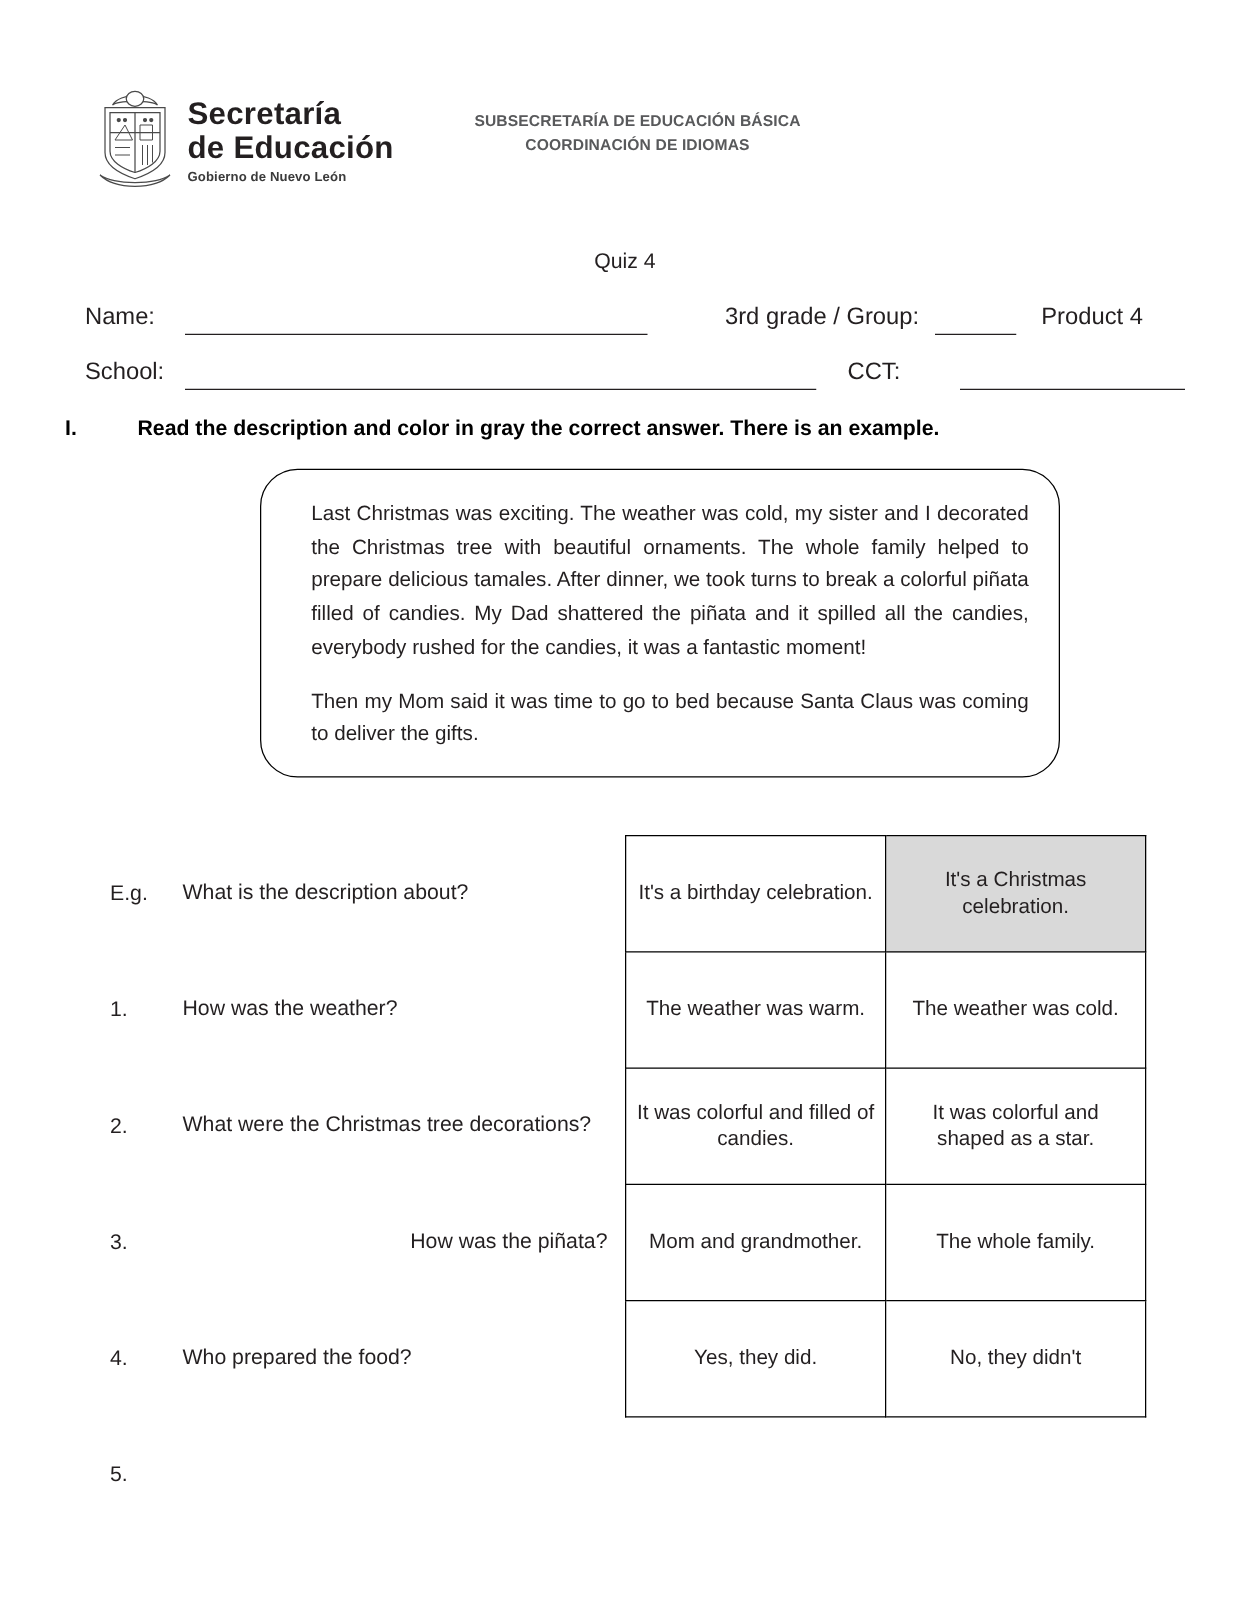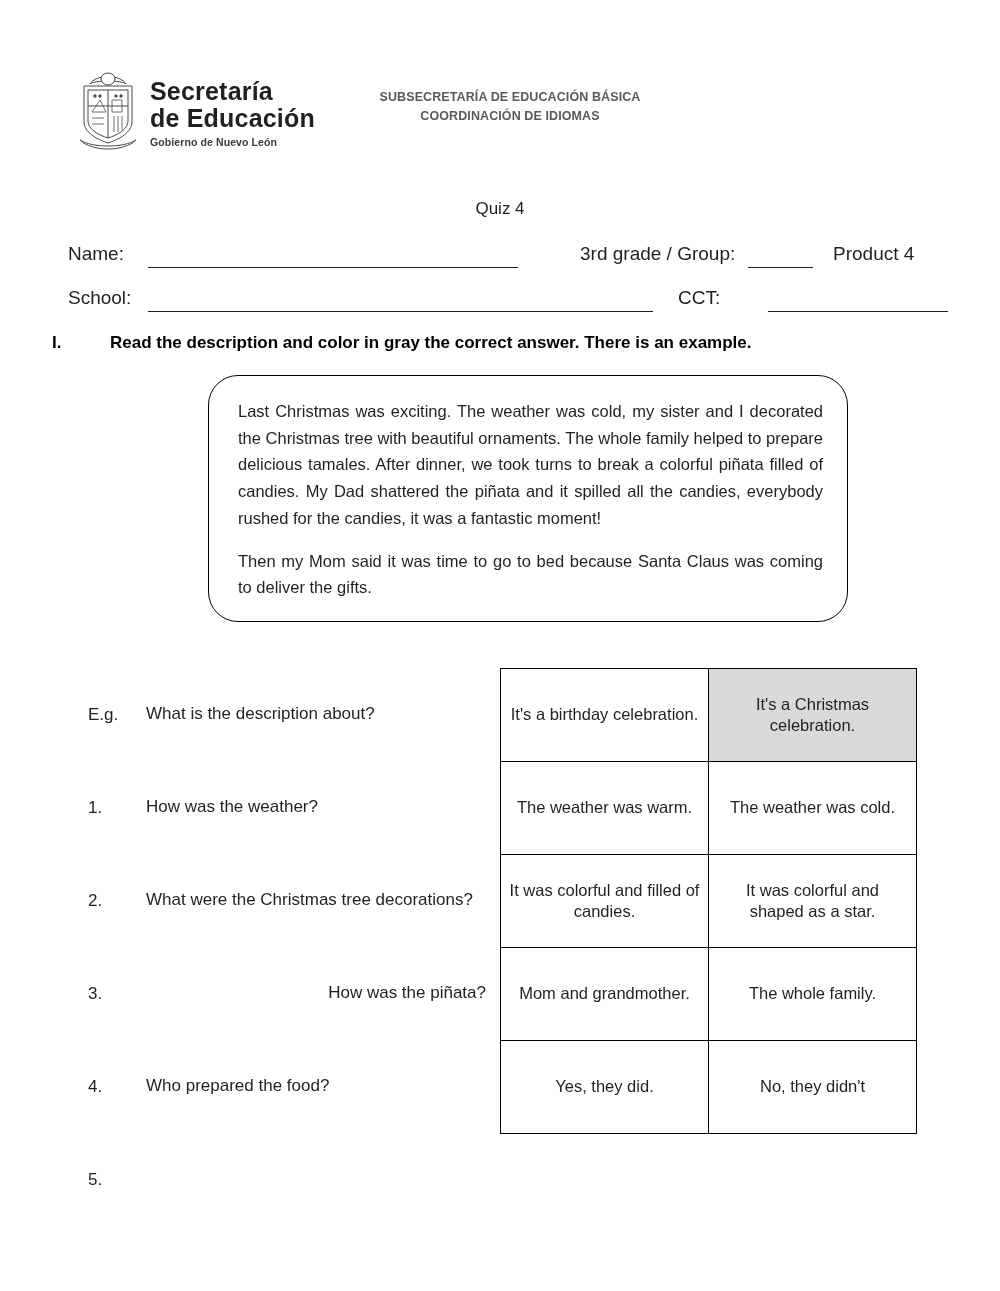--- a/index.html
+++ b/index.html
@@ -128,21 +128,21 @@
   }
 
   
   .passage {
     position: absolute;
     left: 208px; top: 375px;
     width: 640px;
     box-sizing: border-box;
     border: 1.6px solid #000;
     border-radius: 30px;
-    padding: 22px 24px 20px 29px;
+    padding: 22px 24px 20px 40px;
   }
   .passage p {
     margin: 0;
     font-size: 16.5px;
     line-height: 1.62;
     text-align: justify;
     color: #231f20;
   }
   .passage p + p { margin-top: 16px; }
 

